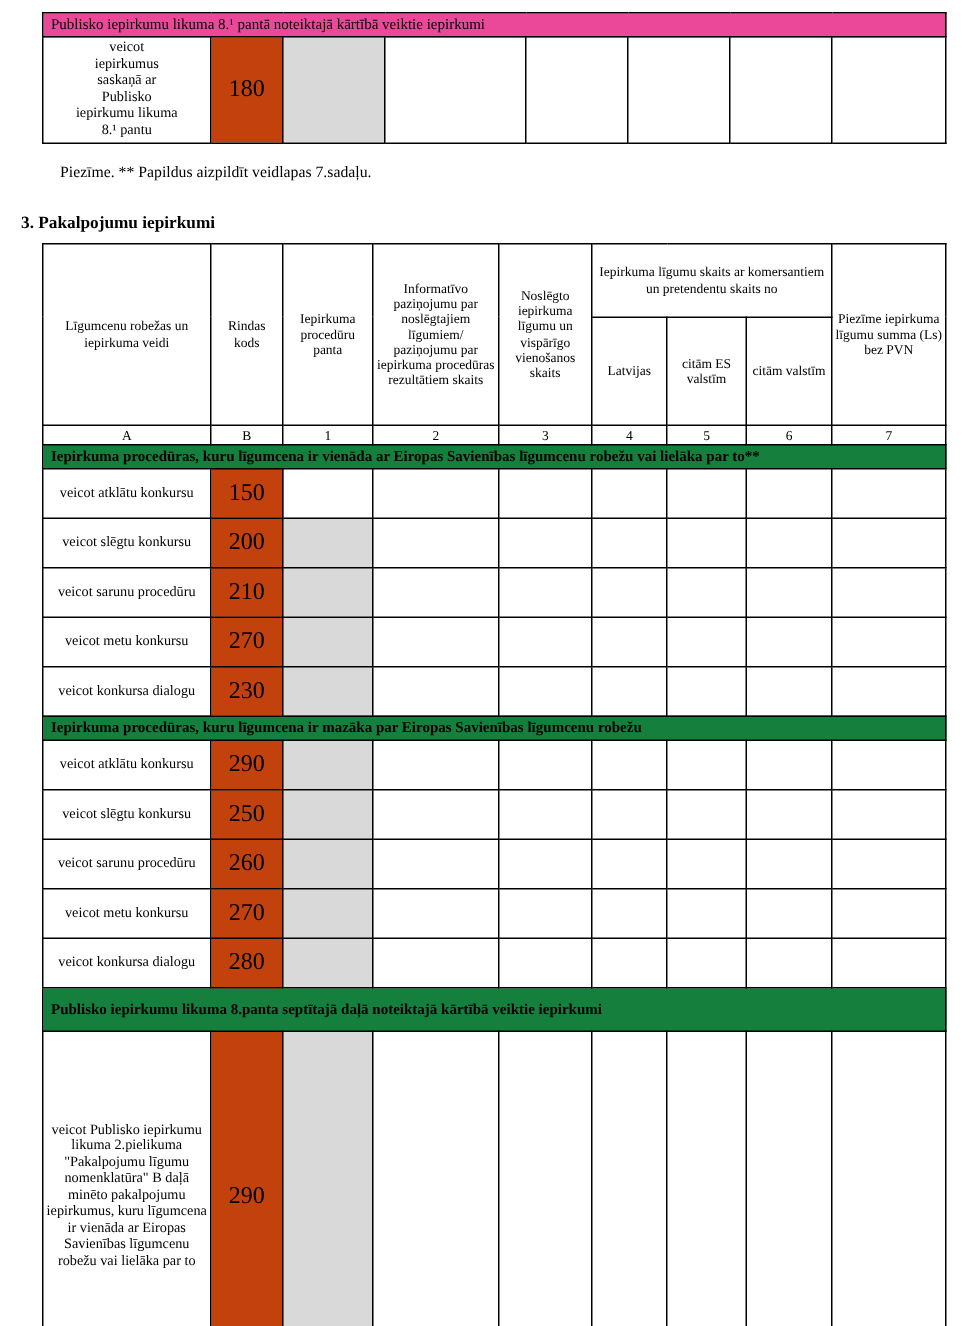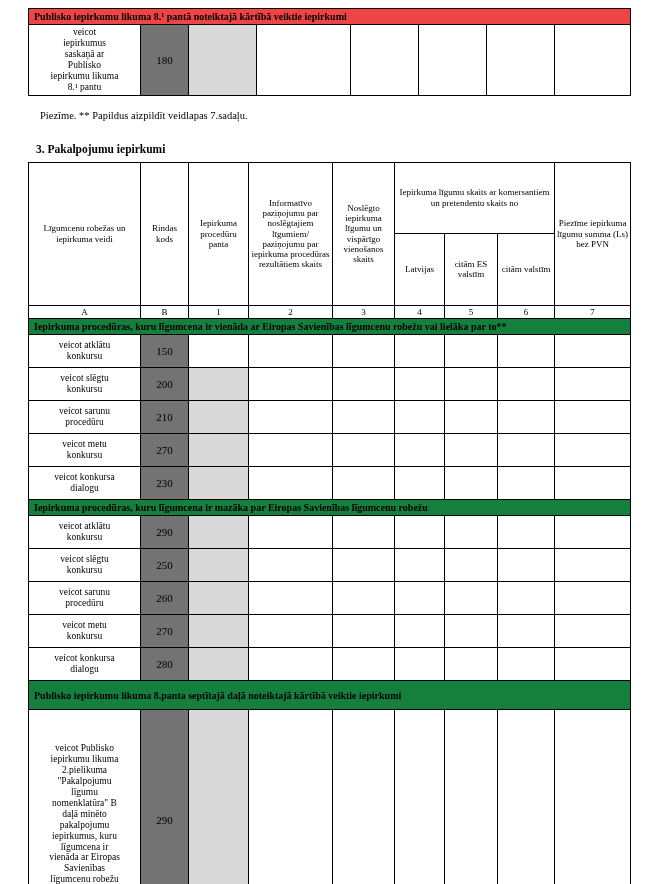--- a/index.html
+++ b/index.html
@@ -30,69 +30,69 @@
     padding: 1px 2px;
     font-size: 9.5px;
     line-height: 1.12;
   }
   .tbl1 {
     width: 602px;
     margin-left: 28px;
     margin-top: 8px;
   }
   .hdr-bold {
-    font-weight: bold;
+    font-weight: normal;
     font-size: 10px;
     text-align: left;
     padding-left: 5px;
     padding-top: 2px;
     padding-bottom: 2px;
-    background: #ef4444;
+    background: #ec4899;
   }
   .shaded {
     background: #d9d9d9;
   }
   .note {
     margin-left: 40px;
     margin-top: 14px;
     font-size: 10.5px;
   }
   .sect-title {
-    margin-left: 36px;
+    margin-left: 14px;
     margin-top: 22px;
     font-size: 11.5px;
     font-weight: bold;
   }
   .tbl2 {
     width: 602px;
     margin-left: 28px;
     margin-top: 7px;
   }
   .colhdr {
     text-align: center;
     vertical-align: middle;
     font-size: 9px;
     line-height: 1.14;
-    padding: 17px 2px;
+    padding: 6px 2px;
   }
   .numrow td {
     text-align: center;
     font-size: 9px;
     padding: 1px;
   }
   .rowlabel {
     text-align: center;
     font-size: 9.5px;
     line-height: 1.15;
-    padding: 2px 20px;
+    padding: 2px 0;
   }
   .rowcode {
     text-align: center;
-    font-size: 11px;
-    background: #737373;
+    font-size: 16px;
+    background: #c2410c;
     margin-top: 16px;
   }
   .banner td {
     font-weight: bold;
     font-size: 10px;
     text-align: left;
     padding: 2px 5px;
     background: #ffffff;
   }
   .banner-shade td {

